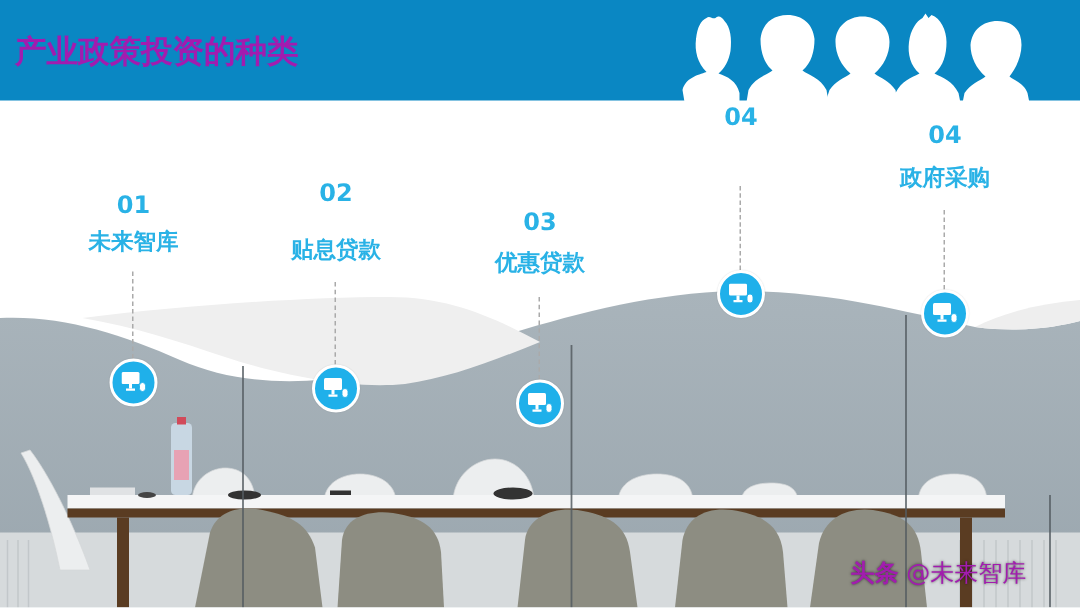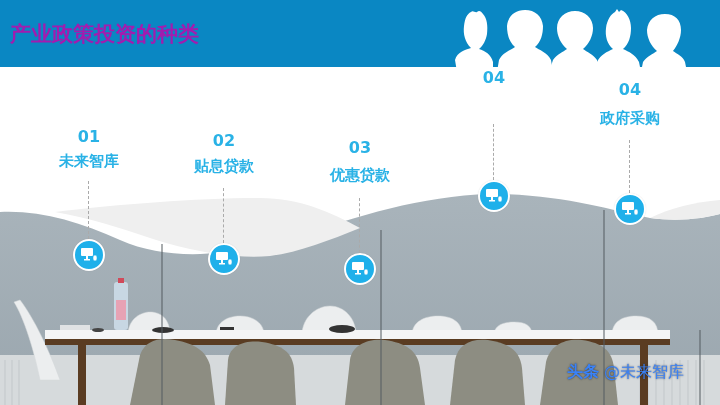--- a/index.html
+++ b/index.html
@@ -8,21 +8,21 @@
   .header{position:absolute;left:0;top:0;width:720px;height:67px;background:#0a87c3;}
   .title{position:absolute;left:10px;top:20px;font-size:21px;font-weight:bold;color:#a21caf;letter-spacing:0px;white-space:nowrap;}
   .people{position:absolute;left:445px;top:0;width:260px;height:72px;}
   .photo{position:absolute;left:0;top:0;width:720px;height:405px;}
   .step{position:absolute;width:120px;margin-left:-60px;text-align:center;}
   .num{position:absolute;left:0;width:120px;text-align:center;font-size:16px;font-weight:bold;color:#29b2e6;}
   .label{position:absolute;left:0;width:120px;text-align:center;font-size:15px;font-weight:bold;color:#29b2e6;white-space:nowrap;}
   .dash{position:absolute;left:59px;width:0;border-left:1px dashed #aaaaaa;}
   .circle{position:absolute;left:44px;width:28px;height:28px;border-radius:50%;background:#1fb0ea;border:2px solid #ffffff;box-shadow:0 0 1px rgba(0,0,0,0.15);display:flex;align-items:center;justify-content:center;}
   .circle svg{display:block;}
-  .watermark{position:absolute;left:567px;top:362px;font-size:16px;color:#3b82f6;white-space:nowrap;text-shadow:0 0 2px rgba(0,0,0,0.6);}
+  .watermark{position:absolute;left:567px;top:372px;font-size:16px;color:#a21caf;white-space:nowrap;text-shadow:0 0 2px rgba(0,0,0,0.6);}
   .watermark .brand{font-weight:bold;}
 </style>
 </head>
 <body>
 
 <div class="slide">
 
   <svg class="photo" width="720" height="405" viewBox="0 0 720 405">
     <defs>
       <linearGradient id="wall" x1="0" y1="0" x2="0" y2="1">
@@ -122,21 +122,21 @@
       <svg width="16" height="14" viewBox="0 0 16 14">
           <rect x="0" y="0" width="12" height="8" rx="1" fill="#fff"></rect>
           <rect x="5" y="8" width="2" height="3" fill="#fff"></rect>
           <rect x="3" y="11" width="6" height="1.5" fill="#fff"></rect>
           <rect x="12" y="7" width="4" height="6" rx="2" fill="#fff" stroke="#1fb0ea" stroke-width="0.6"></rect>
         </svg>
     </div>
   </div>
 
   <div class="step" style="left:224px;top:0;height:280px;">
-    <div class="num" style="top:131px;">02</div>
+    <div class="num" style="top:119px;">02</div>
     <div class="label" style="top:157px;">贴息贷款</div>
     <div class="dash" style="top:188px;height:55px;"></div>
     <div class="circle" style="top:243px;">
       <svg width="16" height="14" viewBox="0 0 16 14">
           <rect x="0" y="0" width="12" height="8" rx="1" fill="#fff"></rect>
           <rect x="5" y="8" width="2" height="3" fill="#fff"></rect>
           <rect x="3" y="11" width="6" height="1.5" fill="#fff"></rect>
           <rect x="12" y="7" width="4" height="6" rx="2" fill="#fff" stroke="#1fb0ea" stroke-width="0.6"></rect>
         </svg>
     </div>

